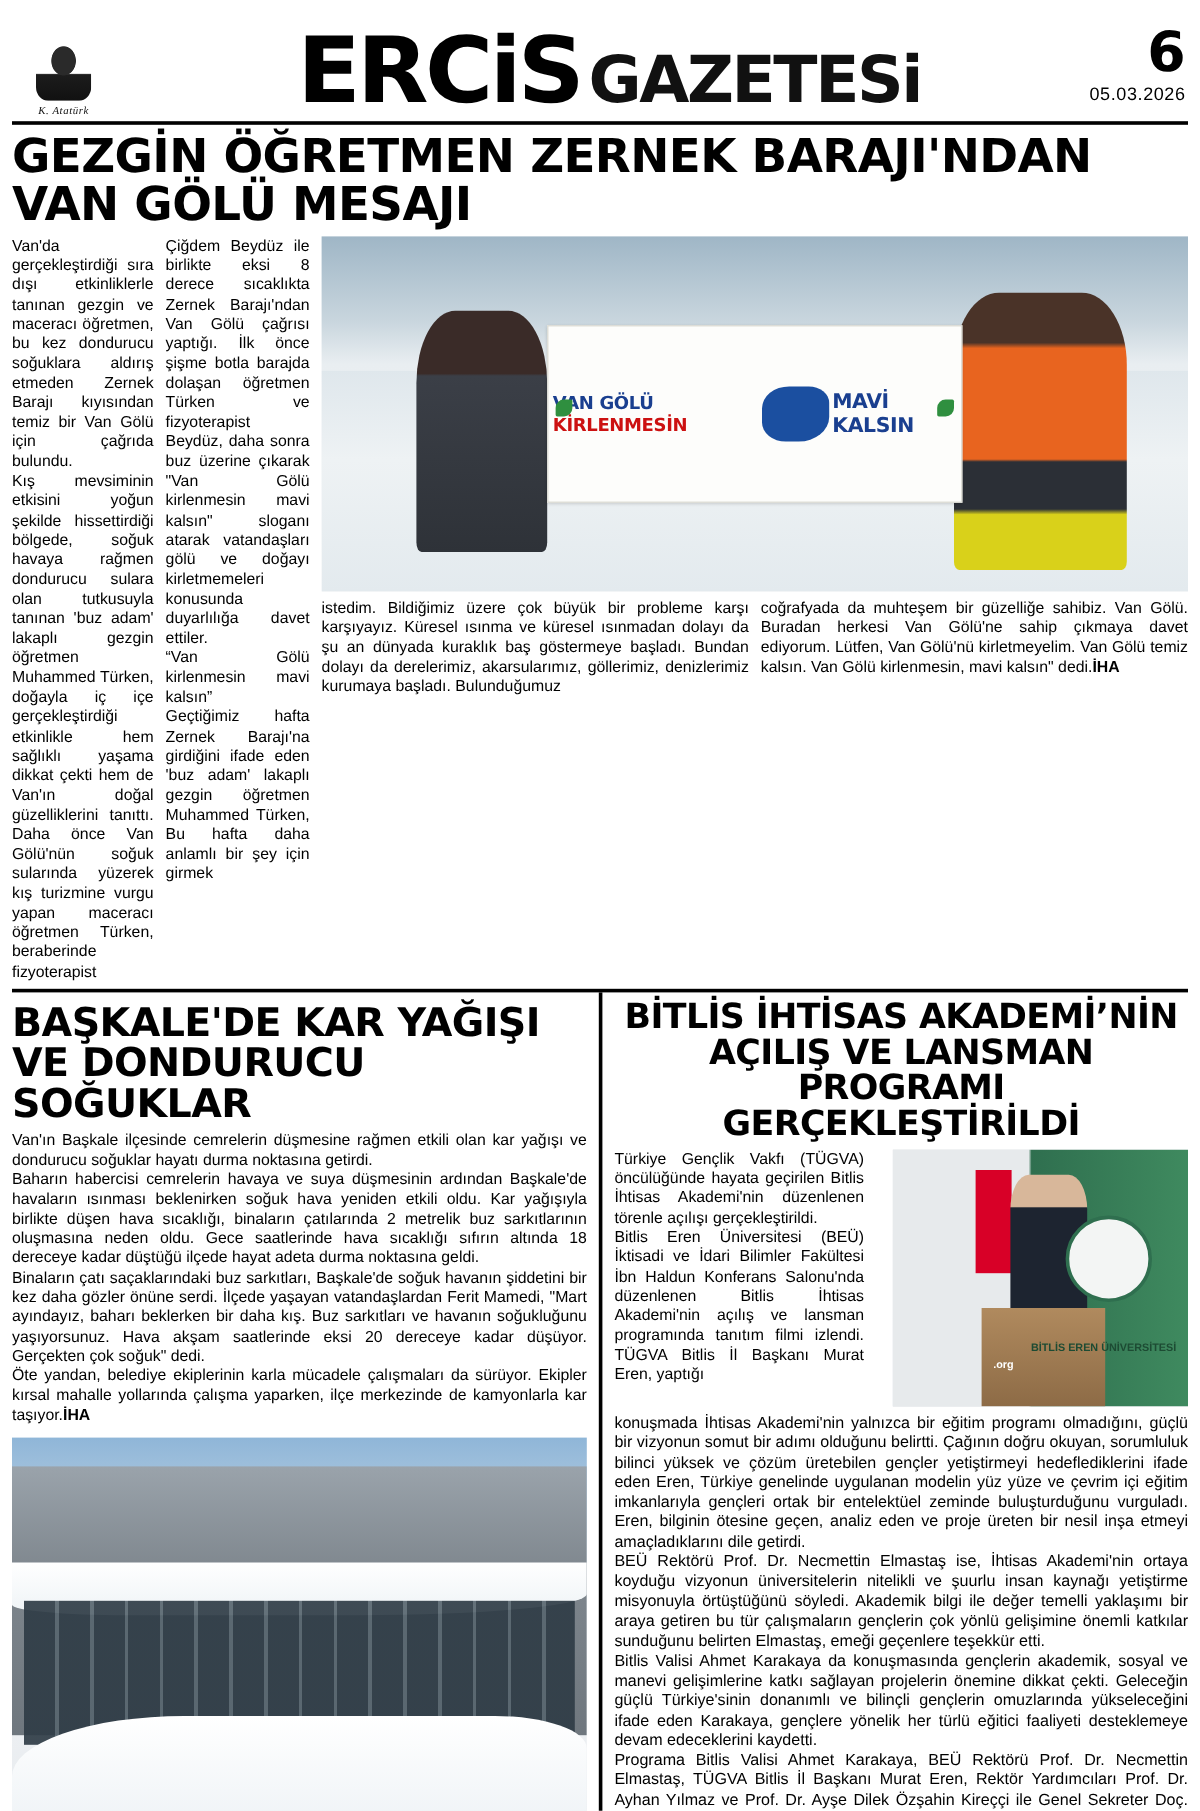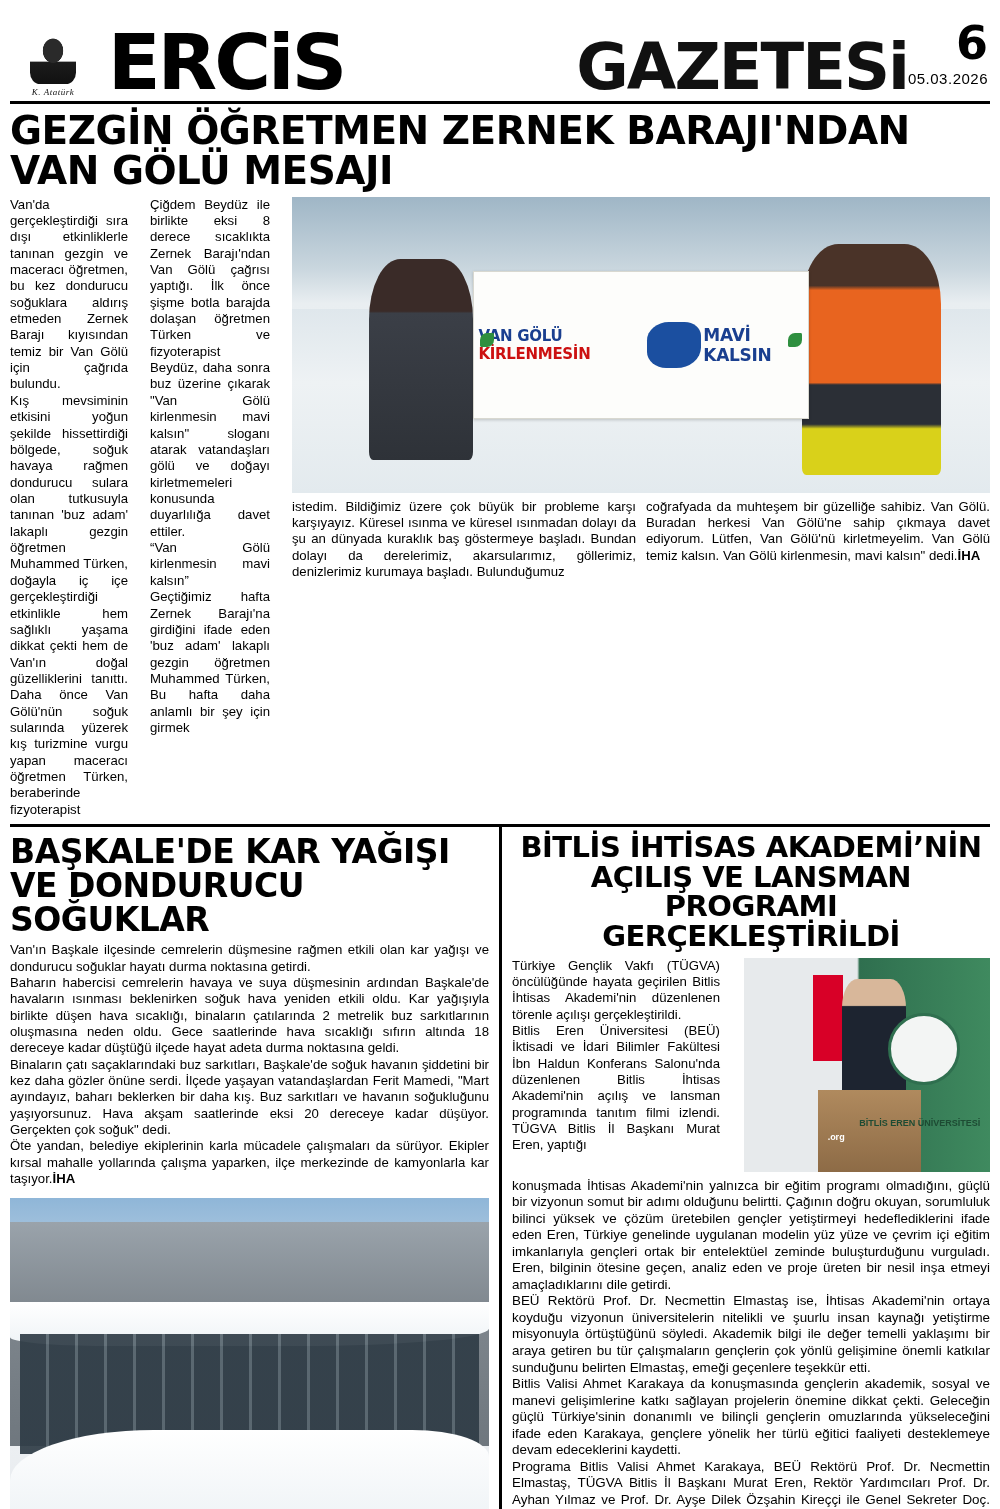--- a/index.html
+++ b/index.html
@@ -49,37 +49,37 @@
     font-style: italic;
     font-size: 9px;
     letter-spacing: 0.5px;
     margin-top: 3px;
     color: #111;
   }
   .title-wrap {
     flex: 1 1 auto;
     display: flex;
     align-items: baseline;
-    justify-content: space-between;
+    justify-content: center;
     padding-left: 14px;
     overflow: hidden;
   }
   .title-main {
     font-family: "DejaVu Sans", sans-serif;
     font-weight: bold;
     font-size: 76px;
     line-height: 0.92;
     letter-spacing: -3px;
     -webkit-text-stroke: 0px;
     transform: scaleX(1.02);
   }
   .title-sub {
     font-family: "DejaVu Sans", sans-serif;
     font-weight: bold;
-    font-size: 64px;
+    font-size: 54px;
     line-height: 0.92;
     letter-spacing: -2px;
     margin-left: 8px;
     color: #111;
     margin-top: 28px;
   }
   .masthead-right {
     flex: 0 0 auto;
     display: flex;
     flex-direction: column;
@@ -117,21 +117,21 @@
   
   .lead {
     padding-top: 5px;
   }
   .lead-headline {
     font-size: 39px;
     padding: 2px 0 4px 0;
   }
   .lead-body {
     display: flex;
-    gap: 22px;
+    gap: 10px;
     margin-top: 2px;
   }
   .lead-col {
     width: 118px;
     flex: 0 0 118px;
   }
   .lead-col.w2 { width: 120px; flex: 0 0 120px; }
   .lead-photo-block {
     flex: 1 1 auto;
     display: flex;

